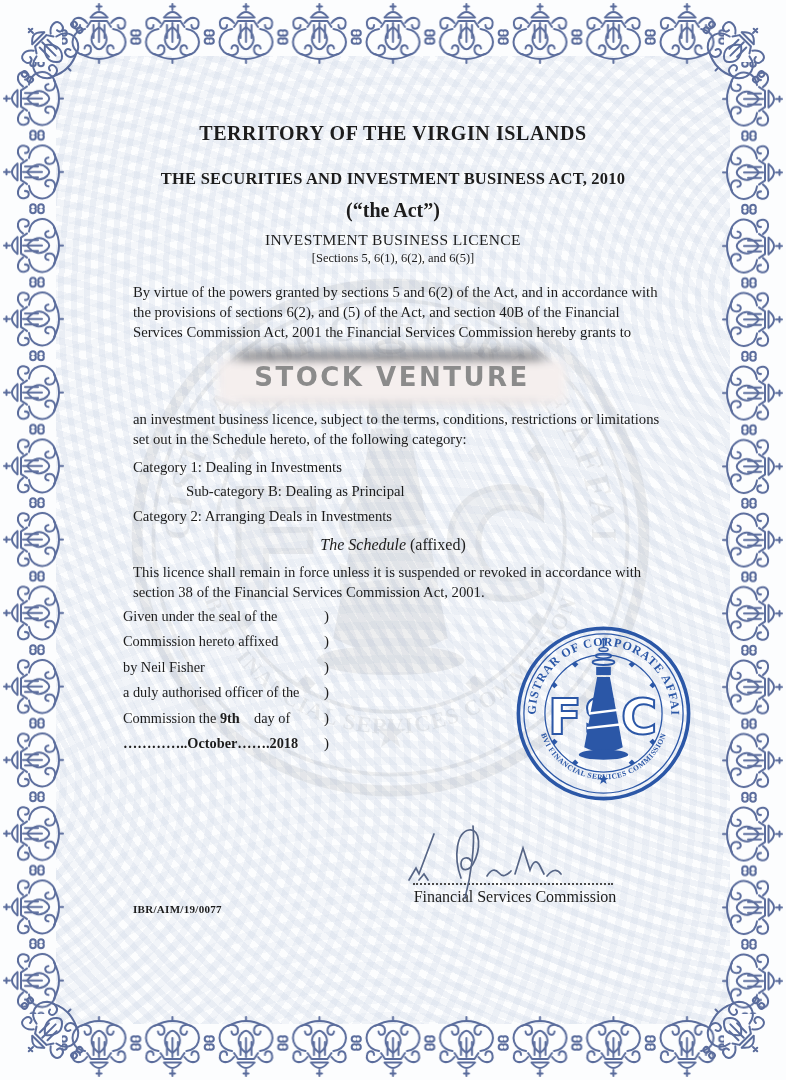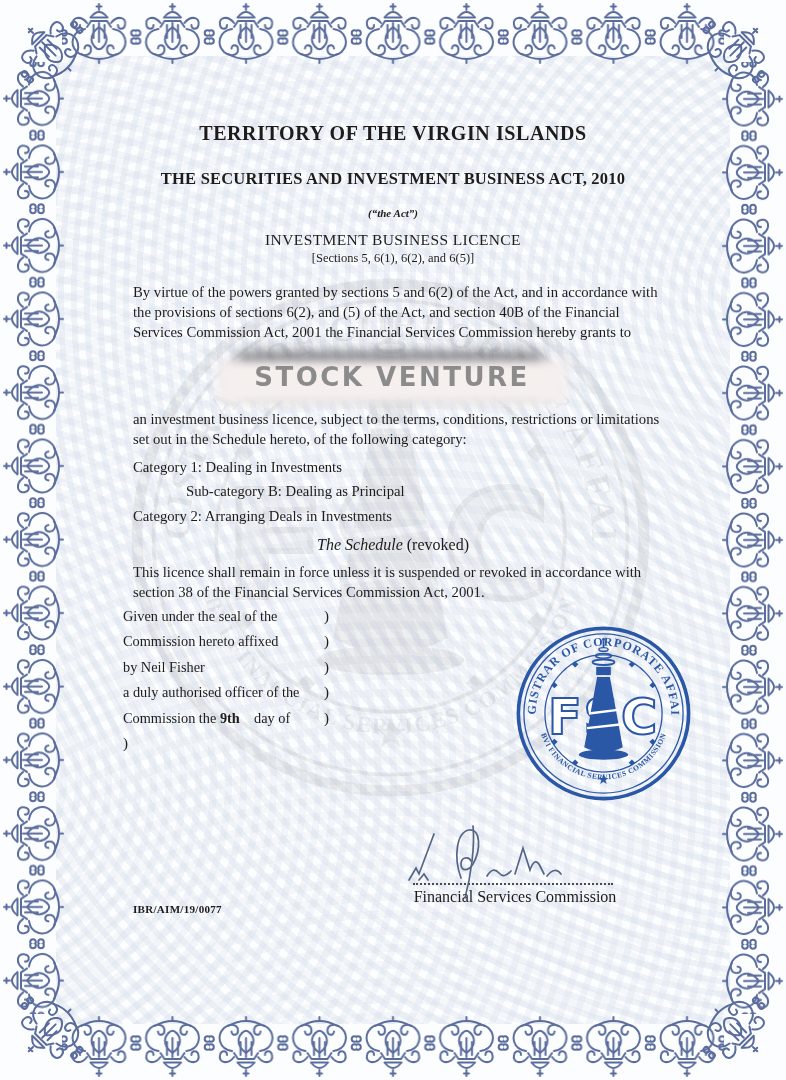--- a/index.html
+++ b/index.html
@@ -26,21 +26,21 @@
   .watermark{
     position:absolute;left:118px;top:265px;width:545px;height:545px;
     opacity:.07;filter:grayscale(1) brightness(.65);
     z-index:0;
   }
   .inner{position:absolute;left:92px;top:0;width:602px;z-index:2;}
   .center{text-align:center;}
   .territory{position:absolute;top:122px;width:100%;font-size:20px;font-weight:bold;letter-spacing:.6px;}
   .act-block{position:absolute;top:169px;width:100%;font-weight:bold;}
   .act-title{font-size:16.5px;letter-spacing:.2px;}
-  .act-alias{font-size:11px;margin-top:18px;font-style:italic;}
+  .act-alias{font-size:20px;margin-top:10px;}
   .lic-block{position:absolute;top:231px;width:100%;}
   .lic-title{font-size:15.5px;letter-spacing:.4px;}
   .lic-sections{font-size:12.5px;margin-top:2px;}
   .para{position:absolute;left:41px;width:534px;font-size:14.7px;line-height:19.8px;text-align:left;}
   .p1{top:283px;}
   .p2{top:410px;}
   .p3{top:563px;}
   
   .name-zone{position:absolute;top:348px;left:120px;width:360px;height:60px;text-decoration:underline;}
   .redact-dark{
@@ -198,21 +198,21 @@
 
     <div class="para p2">an investment business licence, subject to the terms, conditions, restrictions or limitations set out in the Schedule hereto, of the following category:</div>
 
     <div class="cats">
       <div>Category 1: Dealing in Investments</div>
       <div class="cat-indent">Sub-category B: Dealing as Principal</div>
       <div>Category 2: Arranging Deals in Investments</div>
     </div>
 
     <div class="schedule center">
-      <i>The Schedule</i><span> (revoked)</span>
+      <i>The Schedule</i><span> (affixed)</span>
     </div>
 
     <div class="para p3">This licence shall remain in force unless it is suspended or revoked in accordance with section 38 of the Financial Services Commission Act, 2001.</div>
 
     <div class="attest">
       <div class="att-row">
         <span class="att-label"><span>Given under the seal of the</span><b></b><span></span></span>
         <span class="att-bracket">)</span>
       </div>
       <div class="att-row">
@@ -225,20 +225,21 @@
       </div>
       <div class="att-row">
         <span class="att-label"><span>a duly authorised officer of the</span><b></b><span></span></span>
         <span class="att-bracket">)</span>
       </div>
       <div class="att-row">
         <span class="att-label"><span>Commission the </span><b>9th</b><span>    day of</span></span>
         <span class="att-bracket">)</span>
       </div>
       <div class="att-row">
+        <span class="att-label"><span></span><b>…………..October…….2018</b><span></span></span>
         <span class="att-bracket">)</span>
       </div>
     </div>
 
   </div>
 
   <div class="seal-box">
     <svg width="183" height="183" viewBox="0 0 200 200">
         <use href="#seal-sym"></use>
       </svg>

